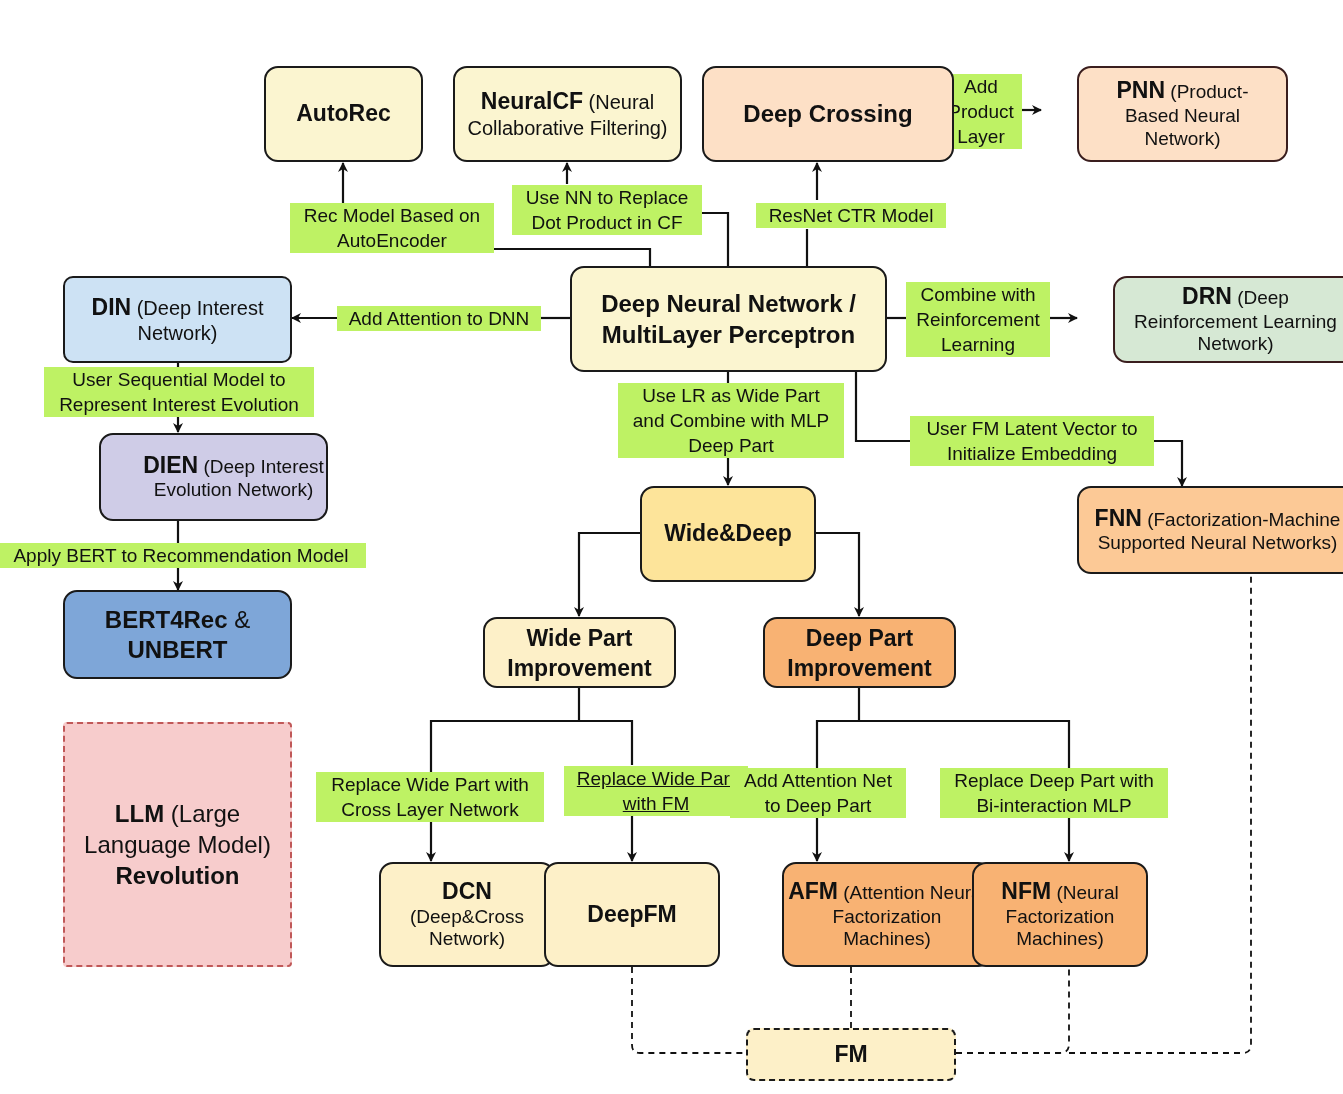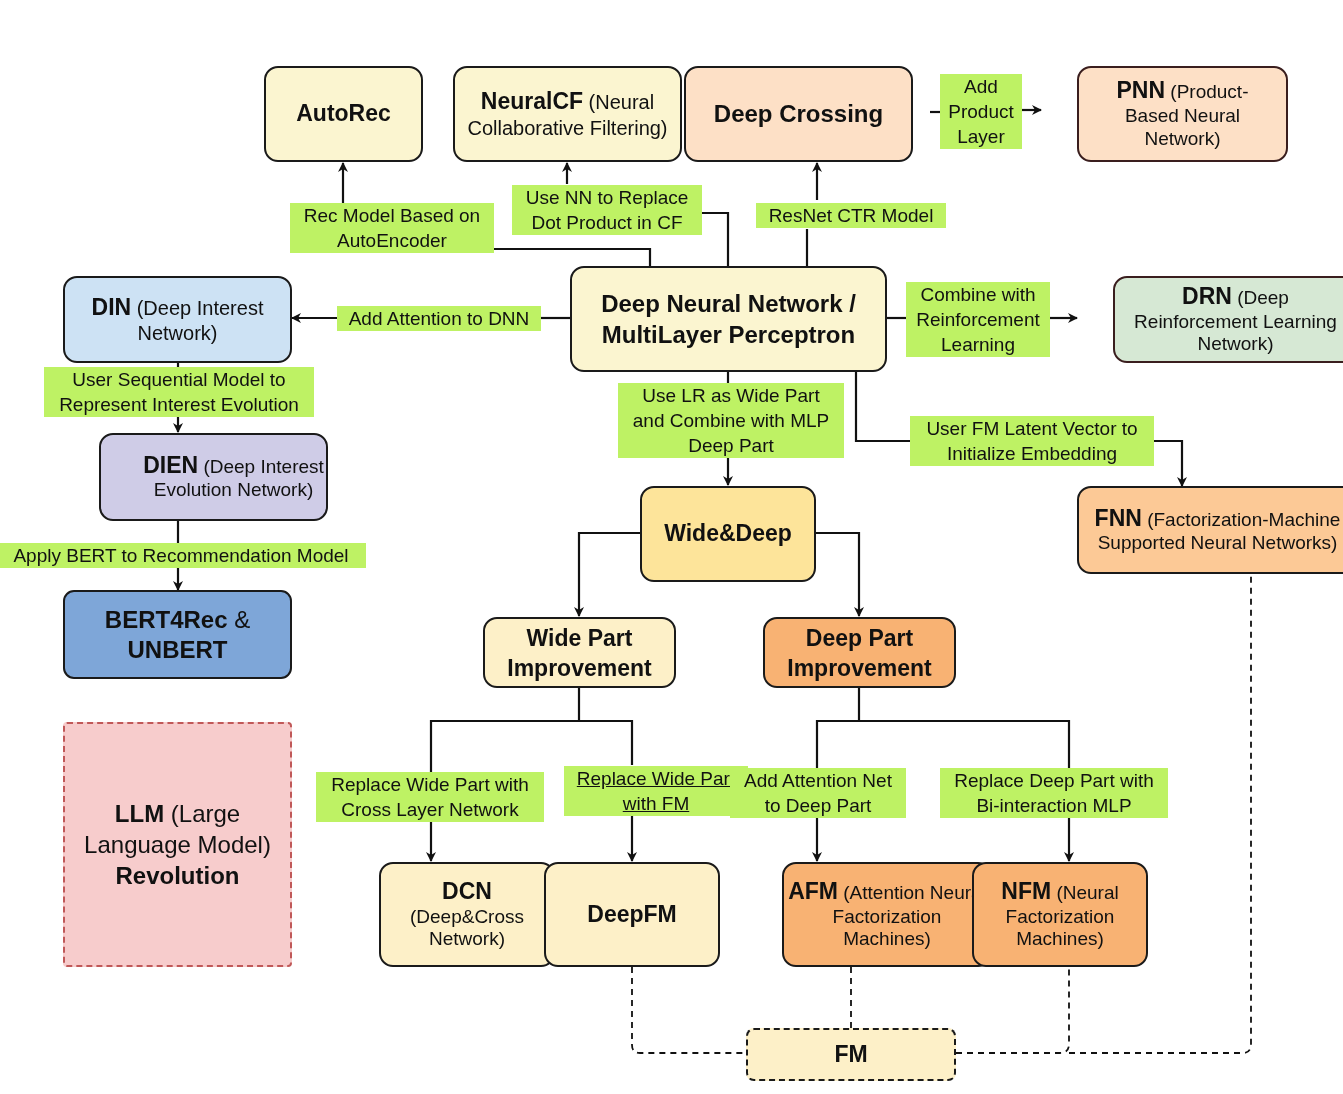--- a/index.html
+++ b/index.html
@@ -137,45 +137,45 @@
 </div>
 
 <div class="box" style="left:264px;top:66px;width:159px;height:96px;background:#fbf5d0;">
   <span class="t t23">AutoRec</span>
 </div>
 
 <div class="box s20" style="left:453px;top:66px;width:229px;height:96px;background:#fbf5d0;">
   <div style="width:210px;"><span class="t t23">NeuralCF</span><span> (Neural Collaborative Filtering)</span></div>
 </div>
 
-<div class="box" style="left:684px;top:66px;width:229px;height:96px;background:#fde0c6;">
+<div class="box" style="left:702px;top:66px;width:252px;height:96px;background:#fde0c6;">
   <span class="t t24">Deep Crossing</span>
 </div>
 
 <div class="box s19" style="left:1041px;top:66px;width:211px;height:96px;background:#fde0c6;border-color:#3a1e1e;">
   <div style="width:150px;"><span class="t t23">PNN</span><span> (Product-Based Neural Network)</span></div>
 </div>
 
-<div class="box s20" style="left:63px;top:276px;width:229px;height:87px;background:#cde2f4;">
+<div class="box s20" style="left:63px;top:276px;width:229px;height:87px;background:#cde2f4;border-radius:10px;">
   <div style="width:200px;"><span class="t t23">DIN</span><span> (Deep Interest Network)</span></div>
 </div>
 
 <div class="box" style="left:570px;top:266px;width:317px;height:106px;background:#fbf5d0;">
   <div class="t t24" style="width:290px;line-height:31px;">Deep Neural Network / MultiLayer Perceptron</div>
 </div>
 
 <div class="box s19" style="left:1077px;top:276px;width:245px;height:87px;background:#d6e8d4;border-color:#3a1e1e;">
   <div style="width:230px;"><span class="t t23">DRN</span><span> (Deep Reinforcement Learning Network)</span></div>
 </div>
 
 <div class="box s19" style="left:63px;top:433px;width:229px;height:88px;background:#cfcce7;padding-left:40px;">
   <div style="width:215px;"><span class="t t23">DIEN</span><span> (Deep Interest Evolution Network)</span></div>
 </div>
 
-<div class="box" style="left:63px;top:590px;width:229px;height:89px;background:#7ea6d8;border-radius:11px;">
+<div class="box" style="left:63px;top:590px;width:229px;height:89px;background:#7ea6d8;">
   <div style="width:180px;font-size:24px;line-height:30px;"><span class="t">BERT4Rec</span><span> &amp; </span><span class="t">UNBERT</span></div>
 </div>
 
 <div class="box" style="left:640px;top:486px;width:176px;height:96px;background:#fde49a;">
   <span class="t t23">Wide&amp;Deep</span>
 </div>
 
 <div class="box s19" style="left:1041px;top:486px;width:281px;height:88px;background:#fcc996;">
   <div style="width:272px;"><span class="t t23">FNN</span><span> (Factorization-Machine Supported Neural Networks)</span></div>
 </div>

